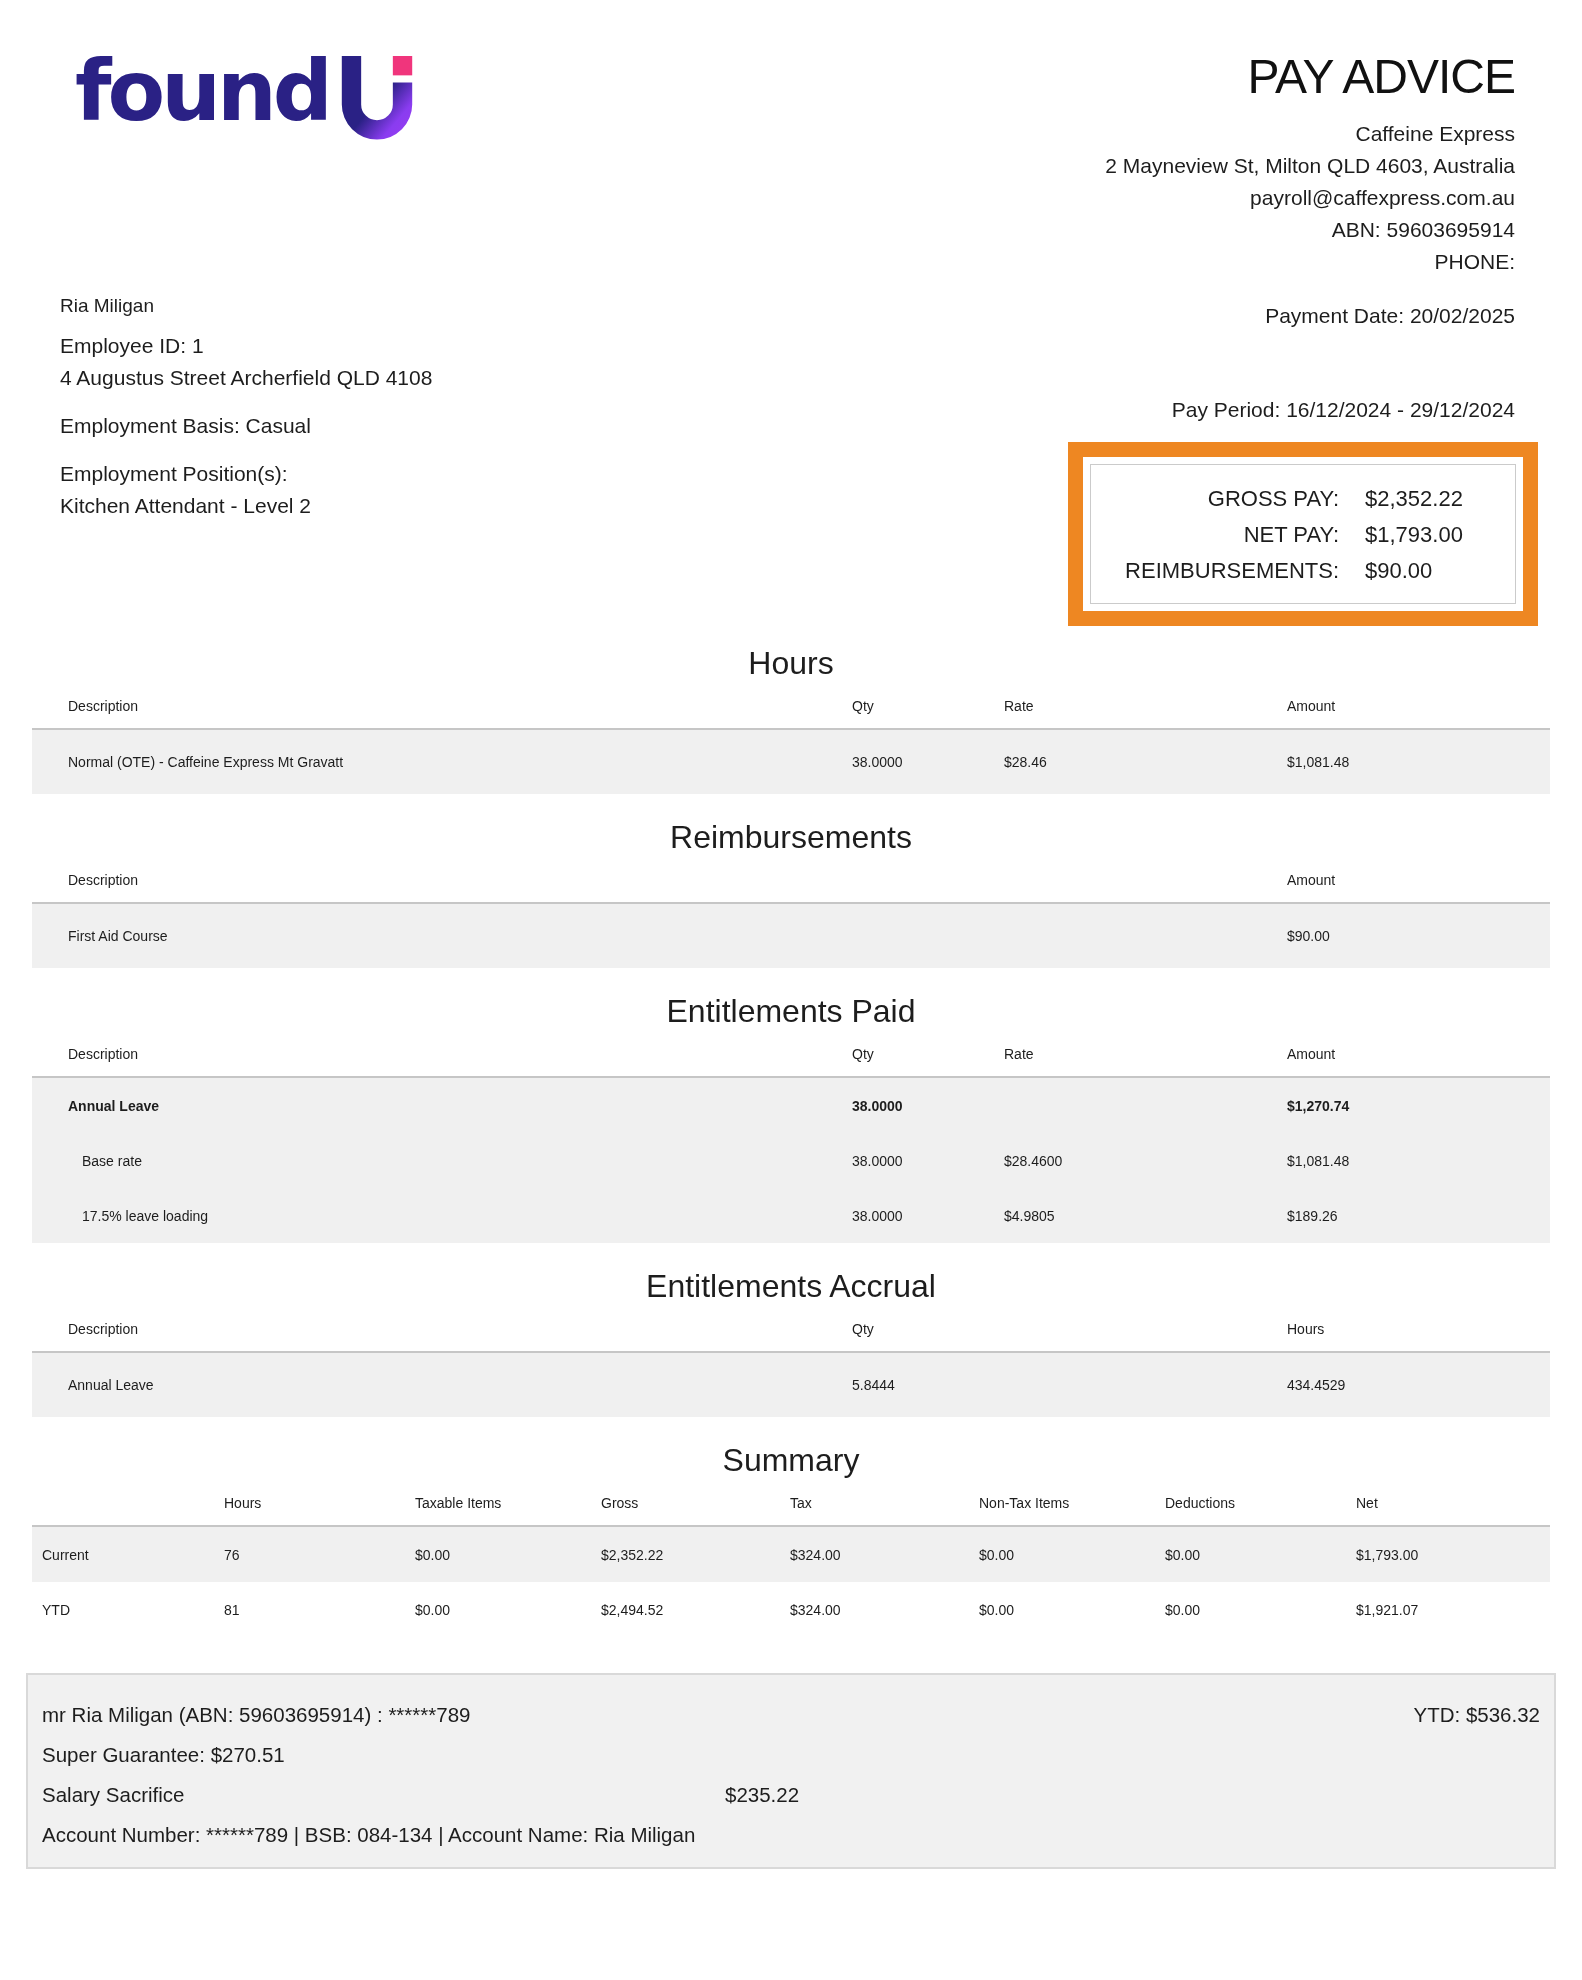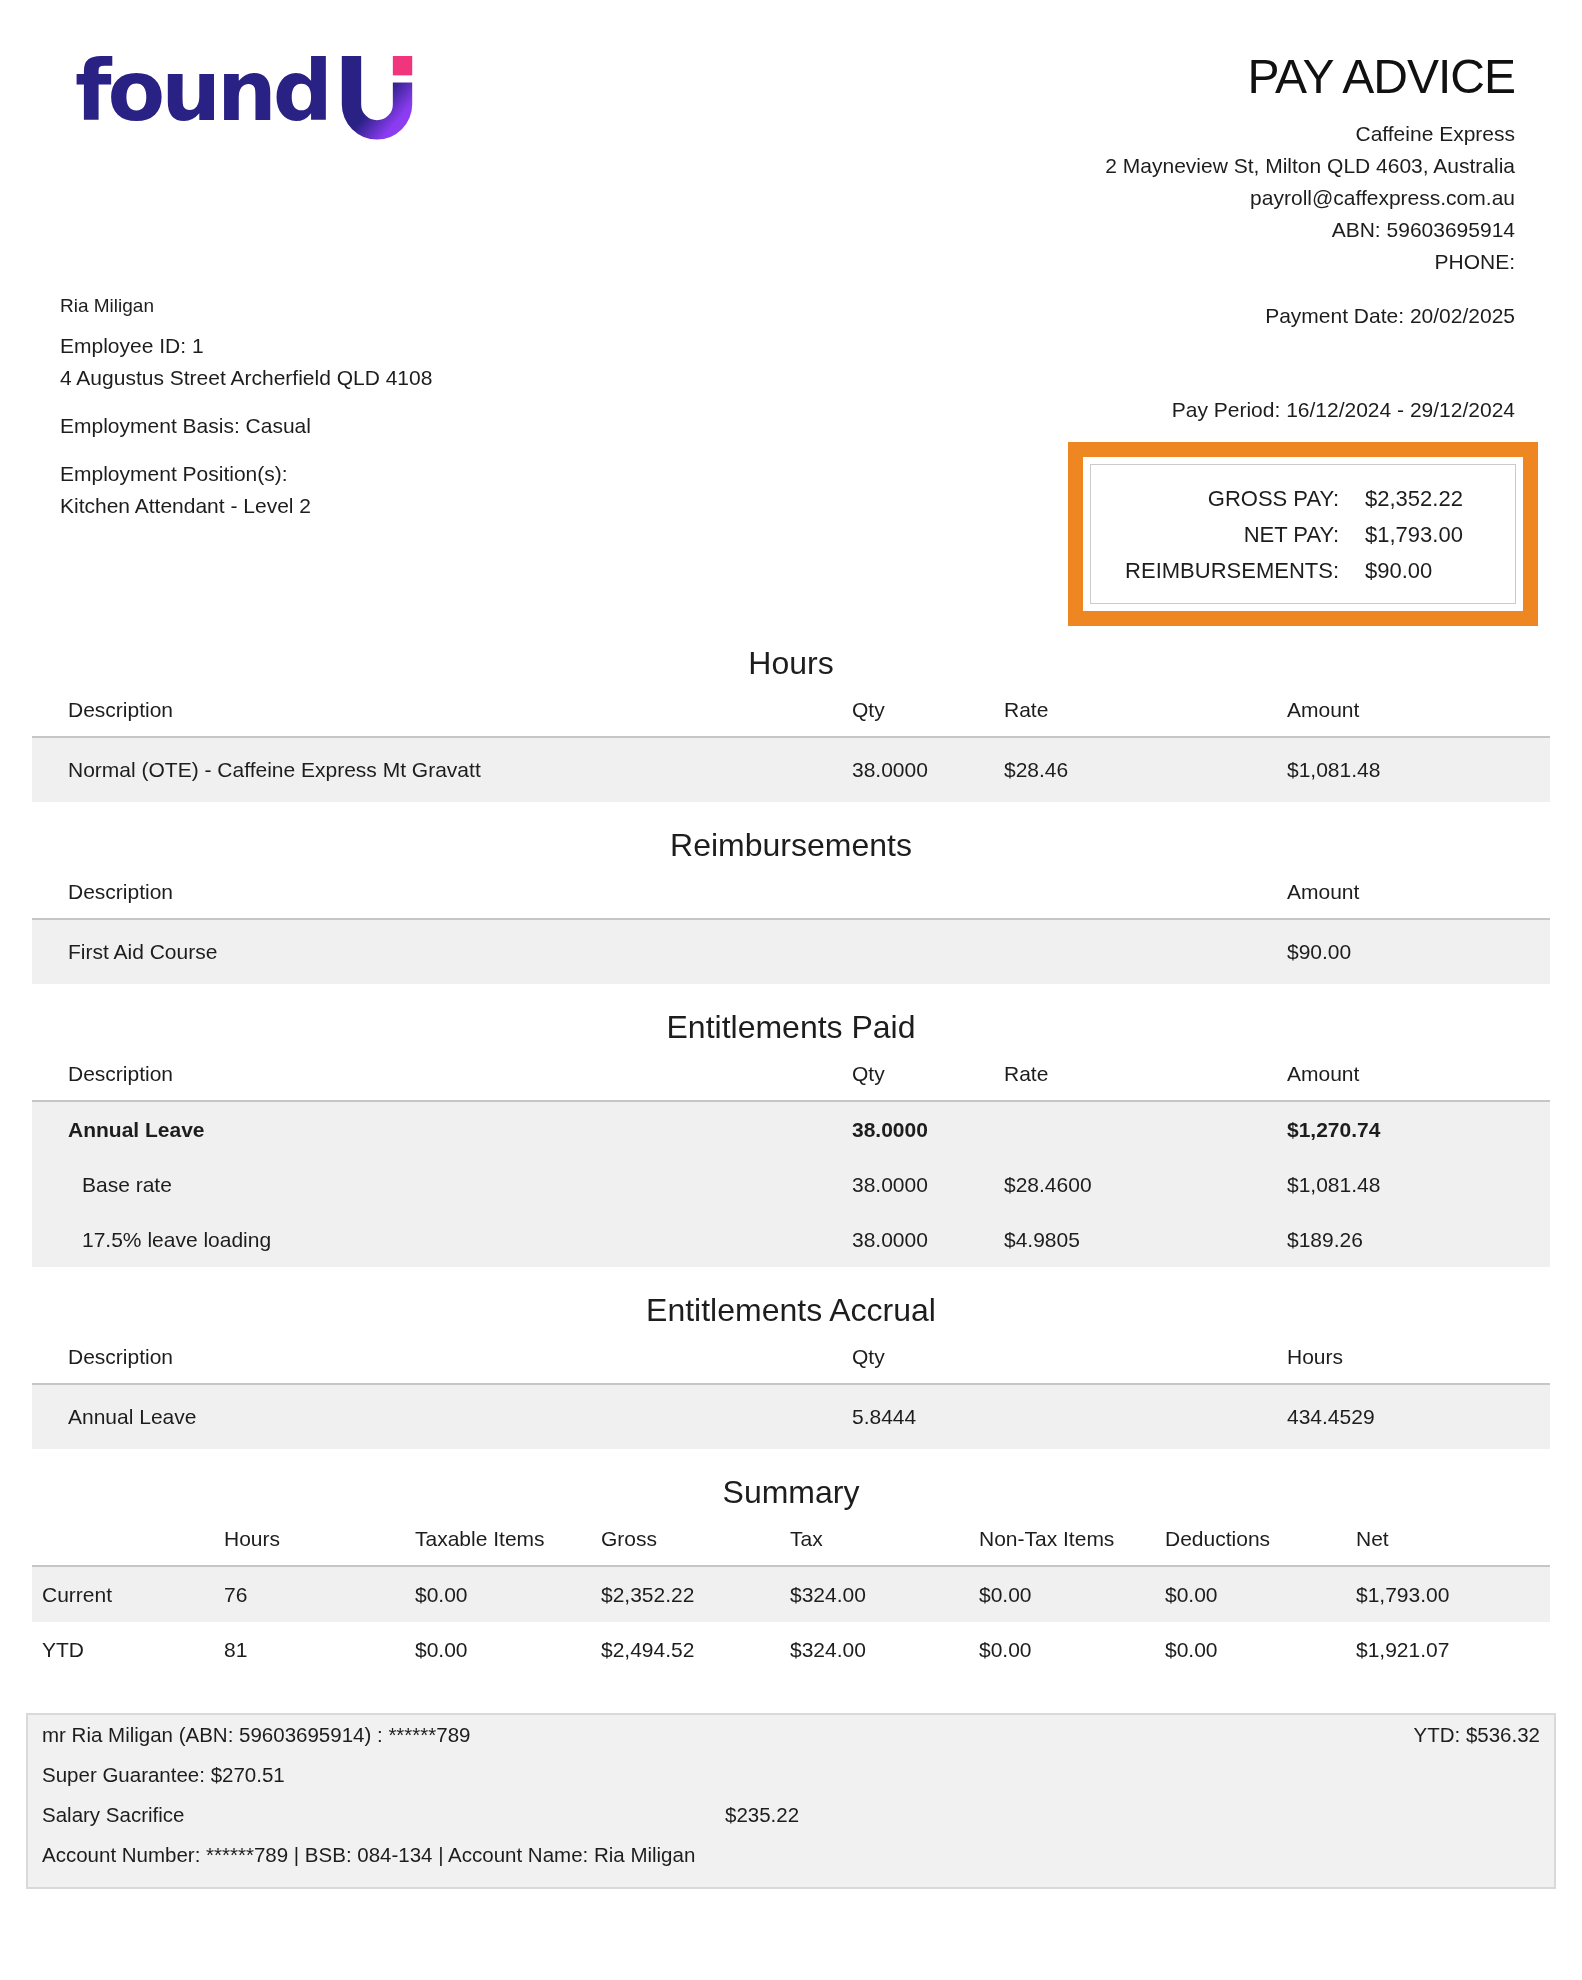--- a/index.html
+++ b/index.html
@@ -32,38 +32,38 @@
   .payside{width:470px;}
   .pay-period{margin-top:110px;text-align:right;font-size:21px;padding-right:23px;}
   .gross-box{margin-top:20px;background:#ffffff;border-style:solid;border-width:15px;}
   .gross-inner{margin:7px;border:1px solid #cbcbcb;padding:16px 28px 14px 20px;}
   .gross-row{display:flex;justify-content:flex-end;font-size:22px;line-height:36px;}
   .gross-label{text-align:right;}
   .gross-value{width:122px;text-align:left;margin-left:26px;}
   
   .section-title{text-align:center;font-size:32px;font-weight:400;margin-top:24px;line-height:38px;}
   .first-title{margin-top:18px;}
-  .table{margin:0 32px;font-size:21px;}
+  .table{margin:0 32px;font-size:14px;}
   .thead{display:grid;padding-top:16px;padding-bottom:14px;color:#1d1d1d;}
   .tbody{background:#f0f0f0;border-top:2px solid #c6c6c6;}
   .trow{display:grid;min-height:64px;align-items:center;}
   .trow-mid{min-height:55px;}
   .grid4{grid-template-columns:820px 152px 283px 1fr;}
   .grid3{grid-template-columns:820px 435px 1fr;}
   .grid2{grid-template-columns:1255px 1fr;}
   .cell-desc{padding-left:36px;}
   .cell-desc.indent{padding-left:50px;}
   .bold{font-weight:700;}
   
   .sumgrid{grid-template-columns:192px 191px 186px 189px 189px 186px 191px 1fr;}
   .cell-label{padding-left:10px;}
   .sum-row{display:grid;min-height:55px;align-items:center;}
   .sum-shaded{background:#f0f0f0;border-top:2px solid #c6c6c6;}
   
-  .footer{margin:36px 26px 9px;background:#f1f1f1;border:2px solid #d9d9d9;padding:0 14px 12px;font-size:20.5px;}
+  .footer{margin:36px 26px 9px;background:#f1f1f1;border:2px solid #d9d9d9;padding:20px 14px 12px;font-size:20.5px;}
   .f-line{position:relative;line-height:40px;}
   .f-line1{display:flex;justify-content:space-between;}
   .f-abs-val{position:absolute;left:683px;top:0;}
 </style>
 </head>
 <body>
 
 <div class="page">
 
   <div class="top">

